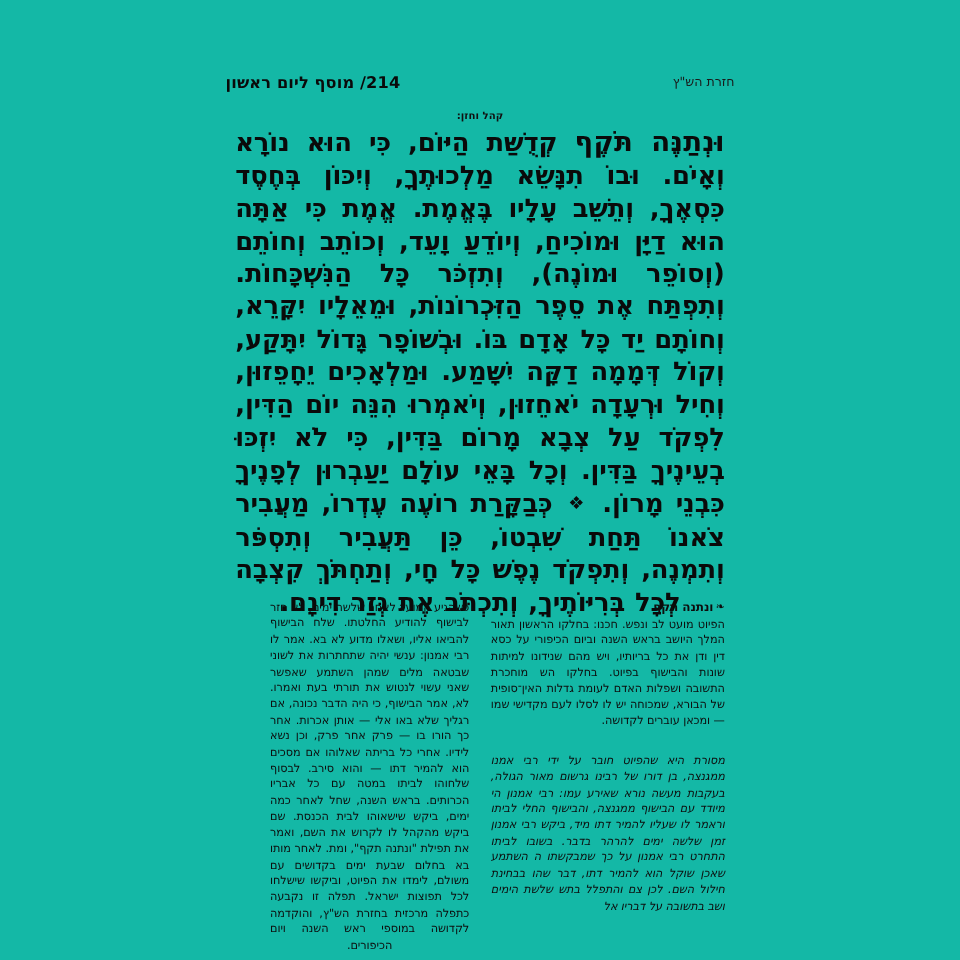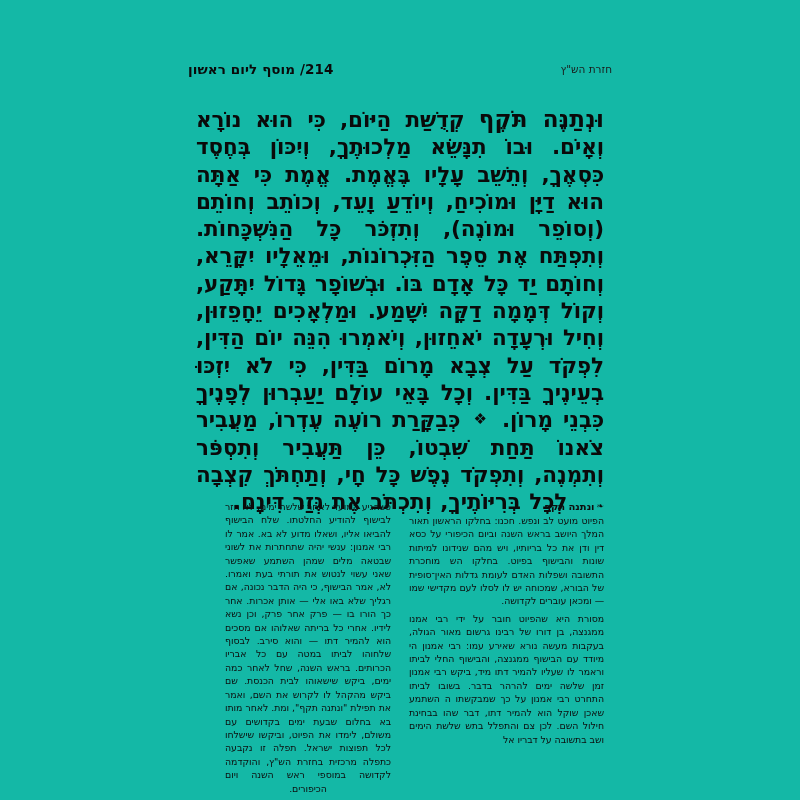--- a/index.html
+++ b/index.html
@@ -131,39 +131,41 @@
     font-size: 9px;
     font-weight: normal;
     padding-left: 2px;
     vertical-align: 1px;
   }
   .comm-para {
     margin: 0;
     text-indent: 0;
   }
   .comm-para + .comm-para {
-    margin-top: 4px;
+    margin-top: 20px;
+    font-style: italic;
   }
   .comm-tail {
     text-align-last: center;
     margin-left: 29px;
   }
 </style>
 </head>
 <body>
 
 <div id="page">
 
   <div class="runhead">
     <div class="runhead-right">
       <span class="folio">214</span><span>/</span> <span>מוסף ליום ראשון</span>
     </div>
     <div class="runhead-left">חזרת הש"ץ</div>
   </div>
 
+  <div class="rubric">קהל וחזן:</div>
 
   <div class="maintext">
     <span class="opening">וּנְתַנֶּה תֹּקֶף</span><span> קְדֻשַּׁת הַיּוֹם, כִּי הוּא נוֹרָא וְאָיֹם. וּבוֹ תִנָּשֵׂא מַלְכוּתֶךָ, וְיִכּוֹן בְּחֶסֶד כִּסְאֶךָ, וְתֵשֵׁב עָלָיו בֶּאֱמֶת. אֱמֶת כִּי אַתָּה הוּא דַיָּן וּמוֹכִיחַ, וְיוֹדֵעַ וָעֵד, וְכוֹתֵב וְחוֹתֵם (וְסוֹפֵר וּמוֹנֶה), וְתִזְכֹּר כָּל הַנִּשְׁכָּחוֹת. וְתִפְתַּח אֶת סֵפֶר הַזִּכְרוֹנוֹת, וּמֵאֵלָיו יִקָּרֵא, וְחוֹתָם יַד כָּל אָדָם בּוֹ. וּבְשׁוֹפָר גָּדוֹל יִתָּקַע, וְקוֹל דְּמָמָה דַקָּה יִשָּׁמַע. וּמַלְאָכִים יֵחָפֵזוּן, וְחִיל וּרְעָדָה יֹאחֵזוּן, וְיֹאמְרוּ הִנֵּה יוֹם הַדִּין, לִפְקֹד עַל צְבָא מָרוֹם בַּדִּין, כִּי לֹא יִזְכּוּ בְעֵינֶיךָ בַּדִּין. וְכָל בָּאֵי עוֹלָם יַעַבְרוּן לְפָנֶיךָ כִּבְנֵי מָרוֹן. </span><span class="marker">❖</span><span> כְּבַקָּרַת רוֹעֶה עֶדְרוֹ, מַעֲבִיר צֹאנוֹ תַּחַת שִׁבְטוֹ, כֵּן תַּעֲבִיר וְתִסְפֹּר וְתִמְנֶה, וְתִפְקֹד נֶפֶשׁ כָּל חָי, וְתַחְתֹּךְ קִצְבָה לְכָל בְּרִיּוֹתֶיךָ, וְתִכְתֹּב אֶת גְּזַר דִּינָם.</span>
   </div>
 
   <div class="commentary">
 
     <div class="comm-col right-col">
       <div class="comm-head">
         <span class="leaf">❧</span><span>ונתנה תקף</span>

